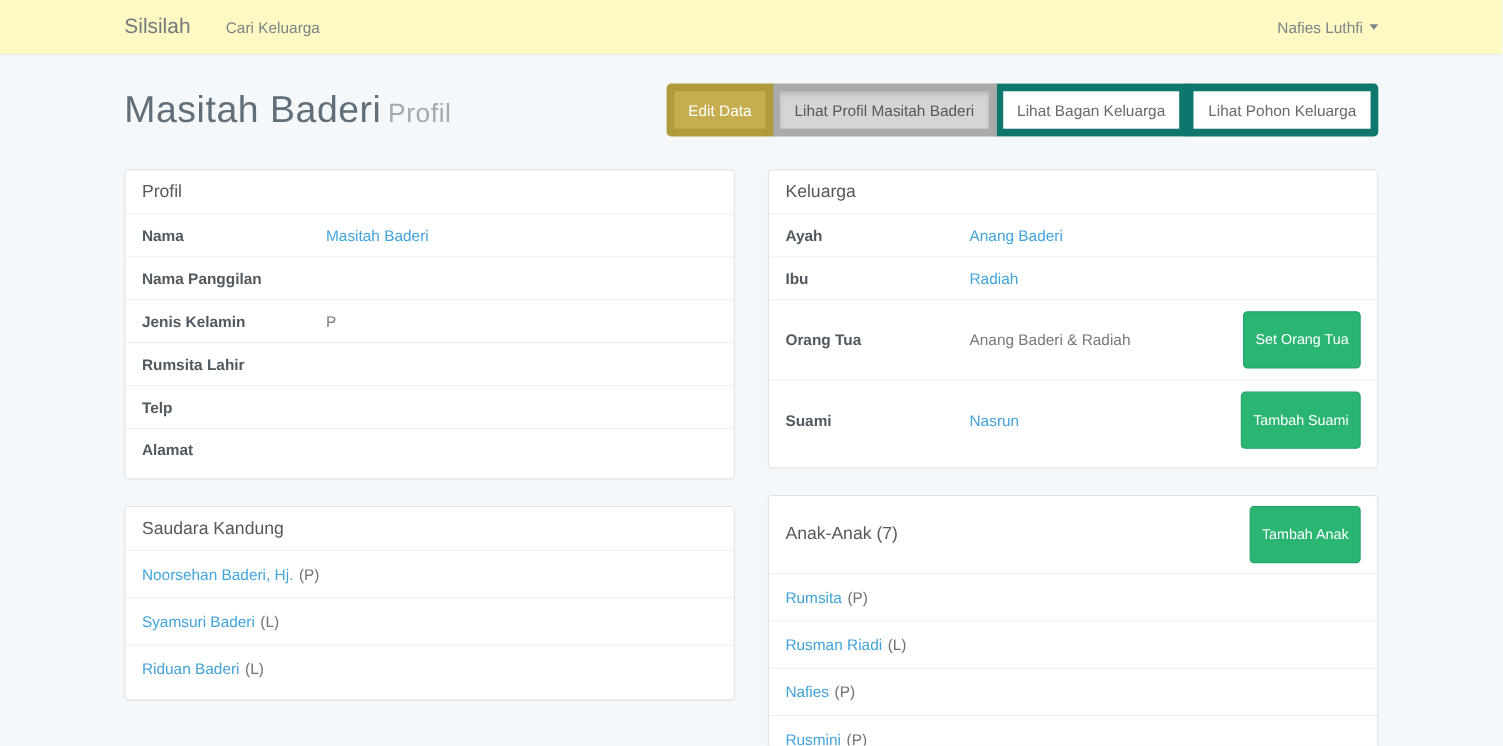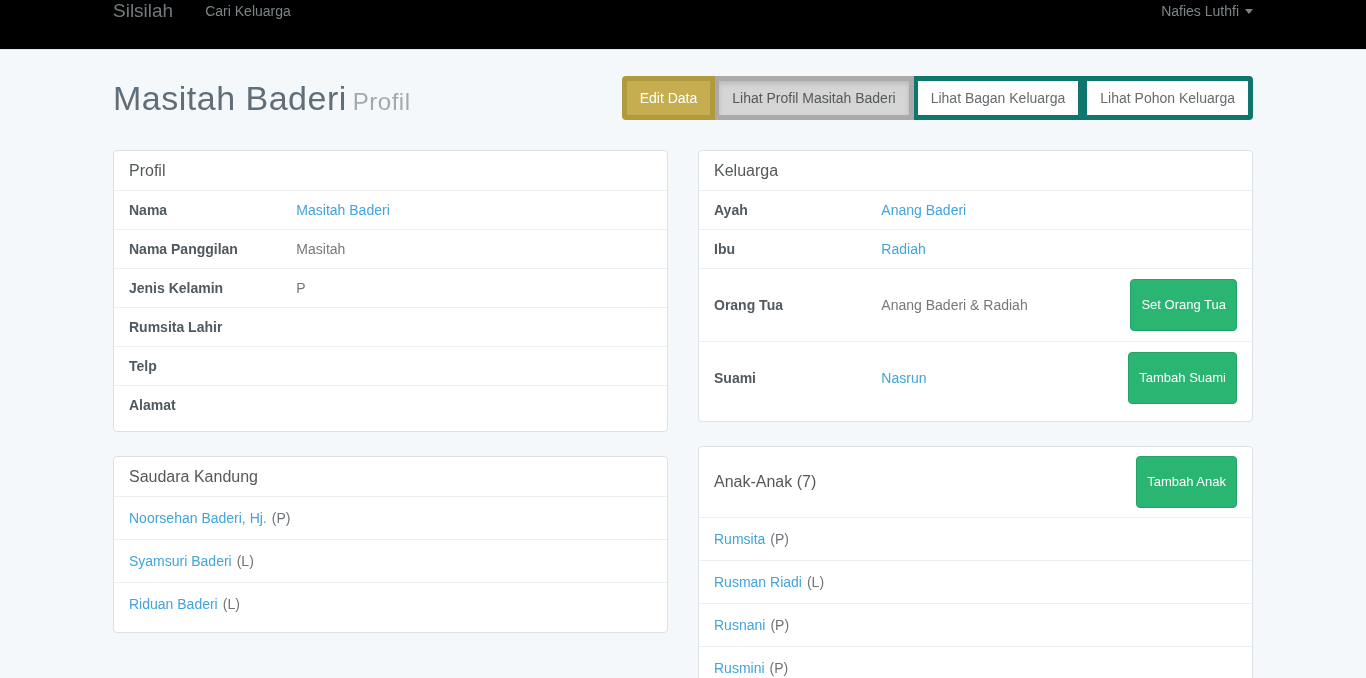--- a/index.html
+++ b/index.html
@@ -8,22 +8,22 @@
     width: 1366px; height: 678px; overflow: hidden; position: relative;
     background: #f5f8fa;
     font-family: "Liberation Sans", sans-serif;
     font-size: 14px; color: #6f7479;
   }
   a { text-decoration: none; cursor: pointer; }
   .link { color: #42a4db; }
 
   
   .navbar {
-    height: 50px; background: #000000; border-bottom: 1px solid #e4eaee;
-    display: flex; align-items: flex-start;
+    height: 50px; background: #fef9c3; border-bottom: 1px solid #e4eaee;
+    display: flex; align-items: center;
   }
   .nav-inner {
     width: 1140px; margin: 0 auto; display: flex; align-items: center;
   }
   .brand { font-size: 19px; color: #73797d; margin-right: 32px; }
   .nav-link { font-size: 14px; color: #7d8488; }
   .nav-right { margin-left: auto; }
   .user-dropdown { font-size: 14px; color: #7d8488; display: inline-flex; align-items: center; }
   .caret {
     display: inline-block; width: 0; height: 0; margin-left: 6px;
@@ -38,21 +38,21 @@
     margin-top: 26px; margin-bottom: 30px;
   }
   .page-title { font-size: 34px; font-weight: 400; color: #5f6e78; letter-spacing: 0.5px; }
   .page-title small { font-size: 24px; color: #a3a9ad; font-weight: 400; margin-left: 6px; }
 
   
   .btn-group { display: inline-flex; }
   .btn {
     font-family: "Liberation Sans", sans-serif;
     font-size: 14px; line-height: 20px; padding: 7px 13px;
-    background: #ffffff; border: 5px solid #0f766e; color: #666b6f;
+    background: #ffffff; border: 7px solid #0f766e; color: #666b6f;
     cursor: pointer; margin-left: -1px; position: relative;
   }
   .btn:first-child { margin-left: 0; border-radius: 4px 0 0 4px; }
   .btn:last-child { border-radius: 0 4px 4px 0; }
   .btn-gold { background: #c6ae50; border-color: #b09a3e; color: #ffffff; z-index: 2; }
   .btn-active {
     background: #d5d5d5; border-color: #aaaaaa; color: #55595c; z-index: 1;
     box-shadow: inset 0 3px 5px rgba(0,0,0,0.125);
   }
 
@@ -127,21 +127,20 @@
         <div class="panel">
           <div class="panel-heading">
             <span class="heading-text">Profil</span>
           </div>
           <div class="trow">
             <div class="tlabel">Nama</div>
             <div class="tvalue"><a class="link">Masitah Baderi</a></div>
           </div>
           <div class="trow">
             <div class="tlabel">Nama Panggilan</div>
-            <div class="tvalue">Masitah</div>
           </div>
           <div class="trow">
             <div class="tlabel">Jenis Kelamin</div>
             <div class="tvalue">P</div>
           </div>
           <div class="trow">
             <div class="tlabel">Rumsita Lahir</div>
             <div class="tvalue"></div>
           </div>
           <div class="trow">
@@ -202,21 +201,21 @@
             <span class="heading-text">Anak-Anak (7)</span>
             <button class="btn-green">Tambah Anak</button>
           </div>
           <div class="list-row">
             <span><a class="link">Rumsita</a><span class="gender">(P)</span></span>
           </div>
           <div class="list-row">
             <span><a class="link">Rusman Riadi</a><span class="gender">(L)</span></span>
           </div>
           <div class="list-row">
-            <span><a class="link">Rusnani</a><span class="gender">(P)</span></span>
+            <span><a class="link">Nafies</a><span class="gender">(P)</span></span>
           </div>
           <div class="list-row">
             <span><a class="link">Rusmini</a><span class="gender">(P)</span></span>
           </div>
           <div class="list-row">
             <span><a class="link">Lahir</a><span class="gender">(L)</span></span>
           </div>
           <div class="list-row">
             <span><a class="link">Erni</a><span class="gender">(P)</span></span>
           </div>

